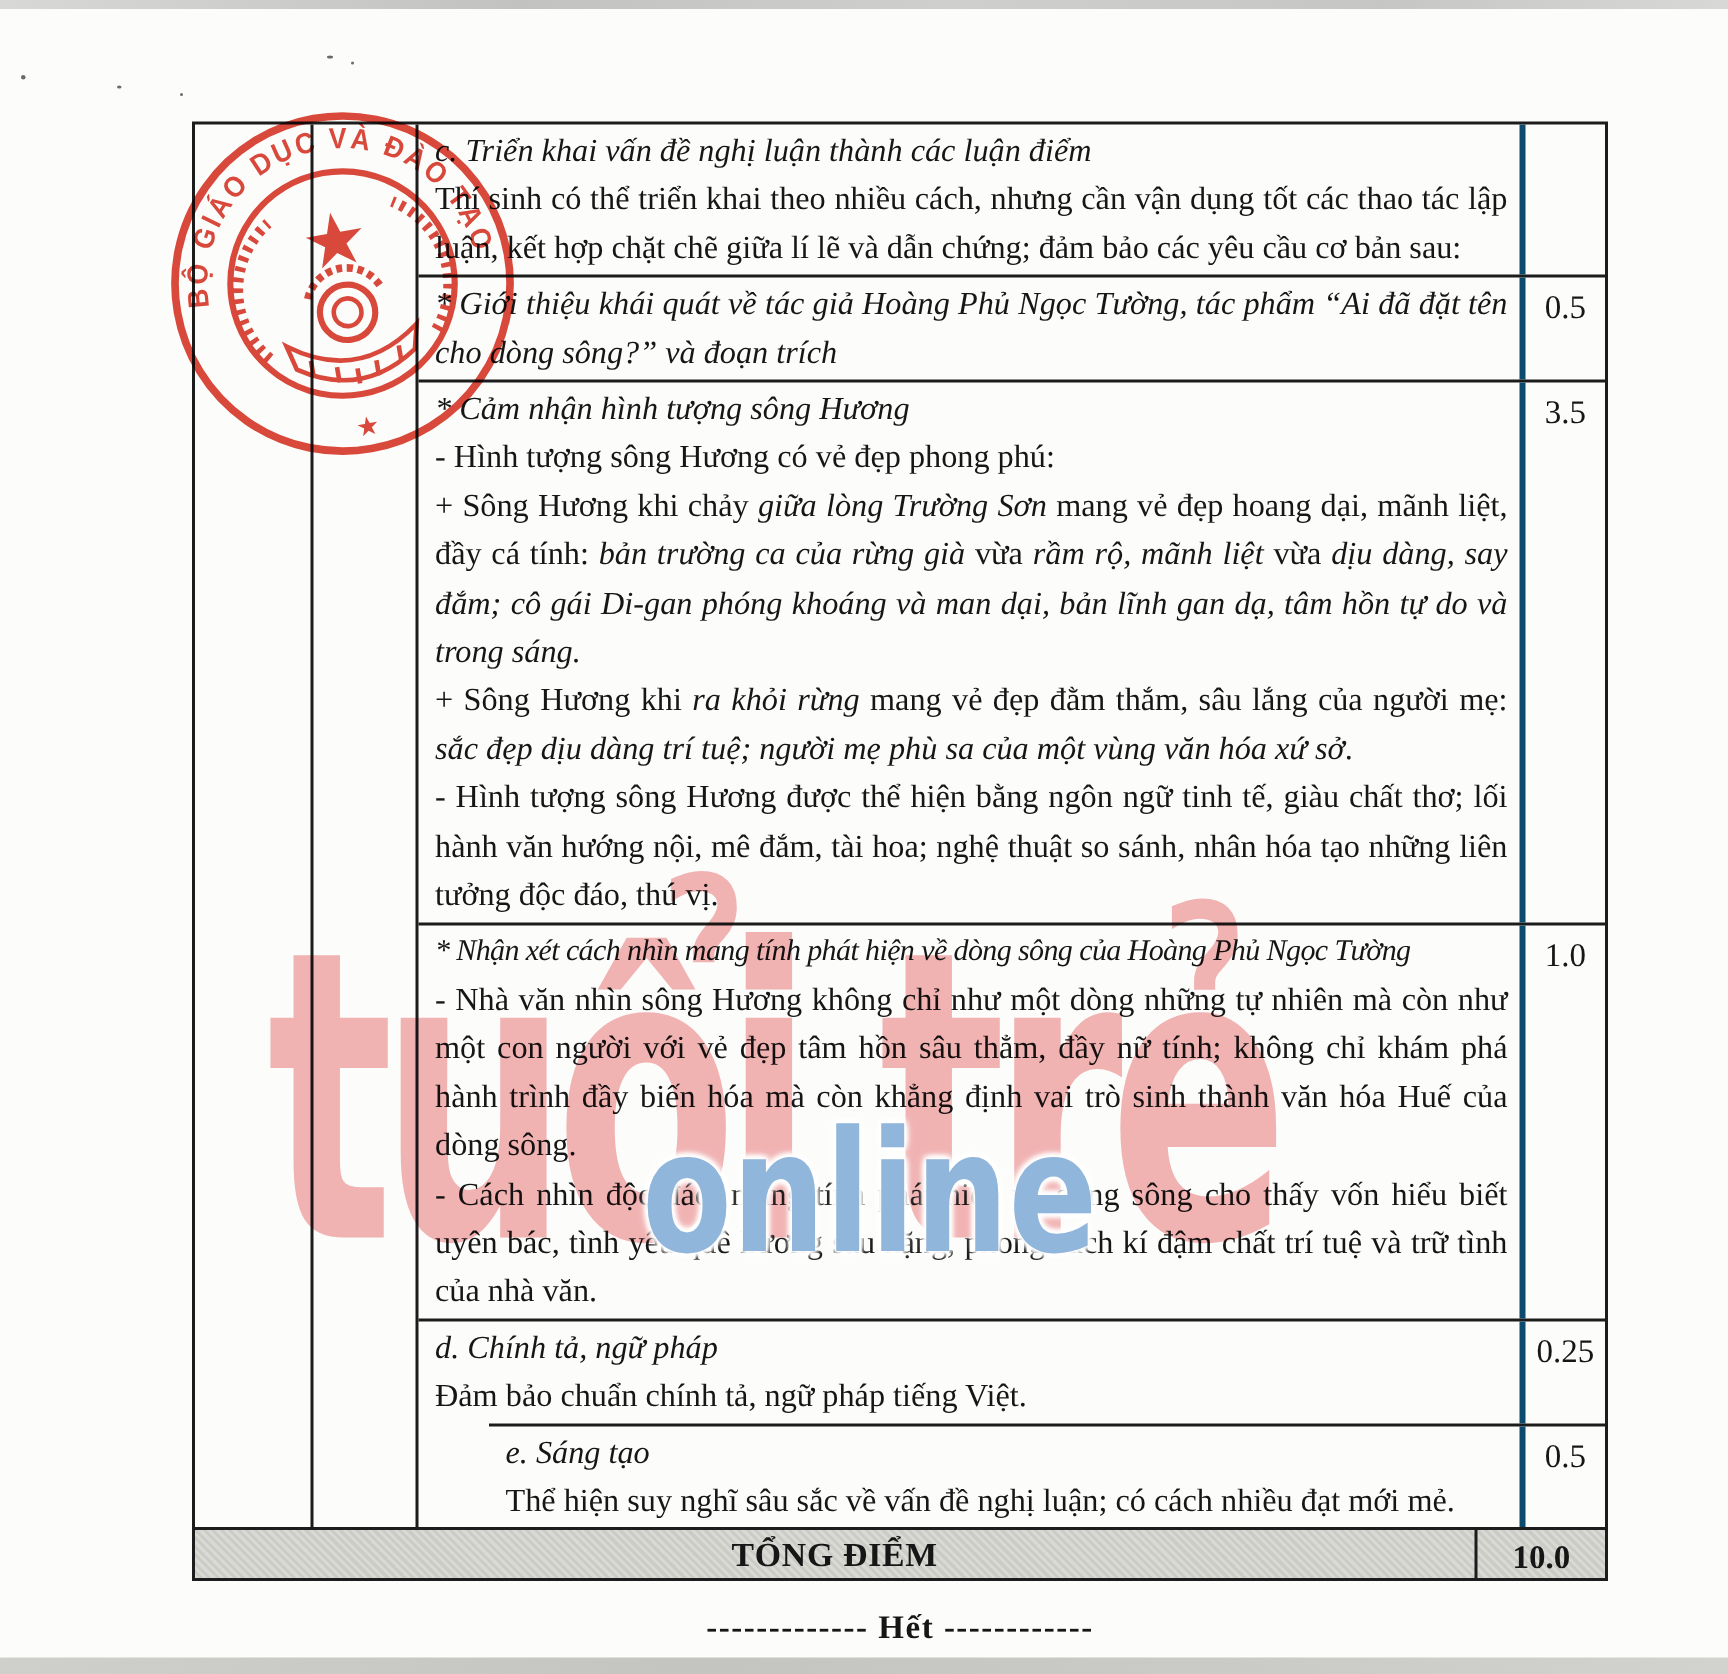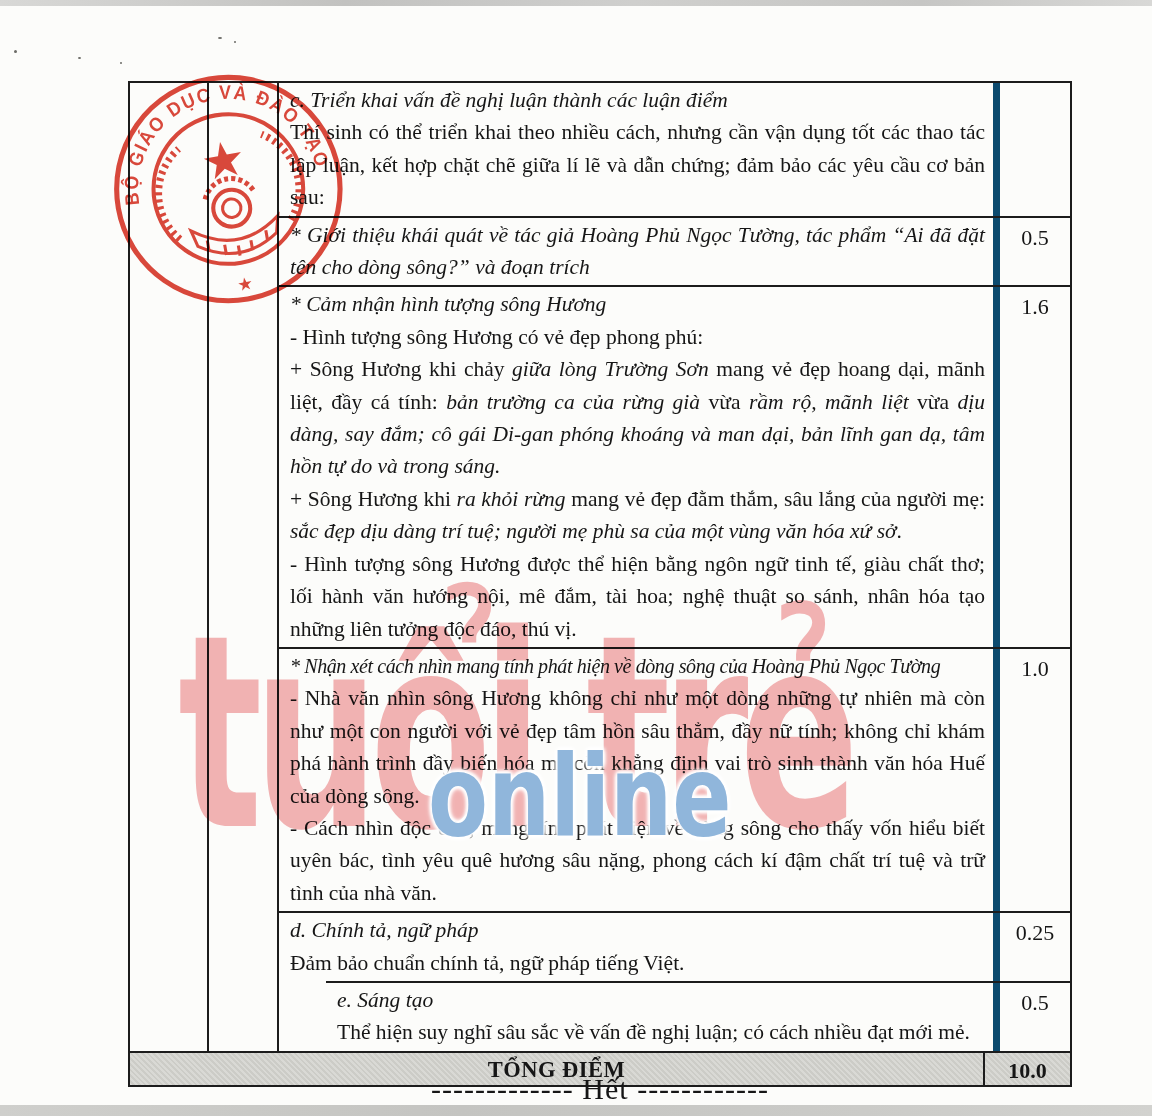--- a/index.html
+++ b/index.html
@@ -49,40 +49,40 @@
   .cell-content {
     flex: 1; padding: 1px 8px 2px 11px;
     font-size: 21.5px; line-height: 32.4px;
   }
   .cell-content p { text-align: justify; }
   .cell-content p.t { text-align: left; }
   .cell-content p.cond { font-size: 20px; letter-spacing: -0.4px; }
   .it { font-style: italic; }
 
   .cell-score {
-    width: 77px; border-left: 7px solid #0c4a6e;
+    width: 57px; border-left: 4px solid #0c4a6e;
     text-align: center; padding-top: 7px;
     font-size: 22px;
   }
 
   .total-row {
     display: flex; align-items: stretch; min-height: 34px;
     border-top: 2px solid #1c1c1c;
     background:
       repeating-linear-gradient(45deg, rgba(255,255,255,0.12) 0 2px, rgba(0,0,0,0.04) 2px 4px),
       #d4d4cf;
     font-weight: bold;
   }
   .total-label { flex: 1; text-align: center; font-size: 22.5px; padding-top: 4px; letter-spacing: 0.5px; }
   .total-score { width: 87px; border-left: 2px solid #1c1c1c; text-align: center; font-size: 22px; padding-top: 5px; }
 
   
   .end-line {
     position: absolute; left: 48px; top: 1072px; width: 1104px;
-    text-align: center; font-weight: normal; font-size: 30px;
+    text-align: center; font-weight: bold; font-size: 22px;
     letter-spacing: 1px; z-index: 3;
   }
 
   
   .stamp {
     position: absolute; left: 108px; top: 62px; width: 240px; height: 250px;
     z-index: 6; mix-blend-mode: multiply; opacity: 0.92;
     transform: rotate(-10deg); pointer-events: none;
   }
 
@@ -138,21 +138,21 @@
           <div class="cell-score">0.5</div>
         </div>
         <div class="trow">
           <div class="cell-content">
             <p class="t"><span class="it">* Cảm nhận hình tượng sông Hương</span></p>
             <p class="t"><span>- Hình tượng sông Hương có vẻ đẹp phong phú:</span></p>
             <p><span>+ Sông Hương khi chảy </span><span class="it">giữa lòng Trường Sơn</span><span> mang vẻ đẹp hoang dại, mãnh liệt, đầy cá tính: </span><span class="it">bản trường ca của rừng già</span><span> vừa </span><span class="it">rầm rộ, mãnh liệt</span><span> vừa </span><span class="it">dịu dàng, say đắm; cô gái Di-gan phóng khoáng và man dại, bản lĩnh gan dạ, tâm hồn tự do và trong sáng.</span></p>
             <p><span>+ Sông Hương khi </span><span class="it">ra khỏi rừng</span><span> mang vẻ đẹp đằm thắm, sâu lắng của người mẹ: </span><span class="it">sắc đẹp dịu dàng trí tuệ; người mẹ phù sa của một vùng văn hóa xứ sở</span><span>.</span></p>
             <p><span>- Hình tượng sông Hương được thể hiện bằng ngôn ngữ tinh tế, giàu chất thơ; lối hành văn hướng nội, mê đắm, tài hoa; nghệ thuật so sánh, nhân hóa tạo những liên tưởng độc đáo, thú vị.</span></p>
           </div>
-          <div class="cell-score">1.6</div>
+          <div class="cell-score">3.5</div>
         </div>
         <div class="trow">
           <div class="cell-content">
             <p class="t cond"><span class="it">* Nhận xét cách nhìn mang tính phát hiện về dòng sông của Hoàng Phủ Ngọc Tường</span></p>
             <p><span>- Nhà văn nhìn sông Hương không chỉ như một dòng những tự nhiên mà còn như một con người với vẻ đẹp tâm hồn sâu thẳm, đầy nữ tính; không chỉ khám phá hành trình đầy biến hóa mà còn khẳng định vai trò sinh thành văn hóa Huế của dòng sông.</span></p>
             <p><span>- Cách nhìn độc đáo, mang tính phát hiện về dòng sông cho thấy vốn hiểu biết uyên bác, tình yêu quê hương sâu nặng, phong cách kí đậm chất trí tuệ và trữ tình của nhà văn.</span></p>
           </div>
           <div class="cell-score">1.0</div>
         </div>
         <div class="trow">

